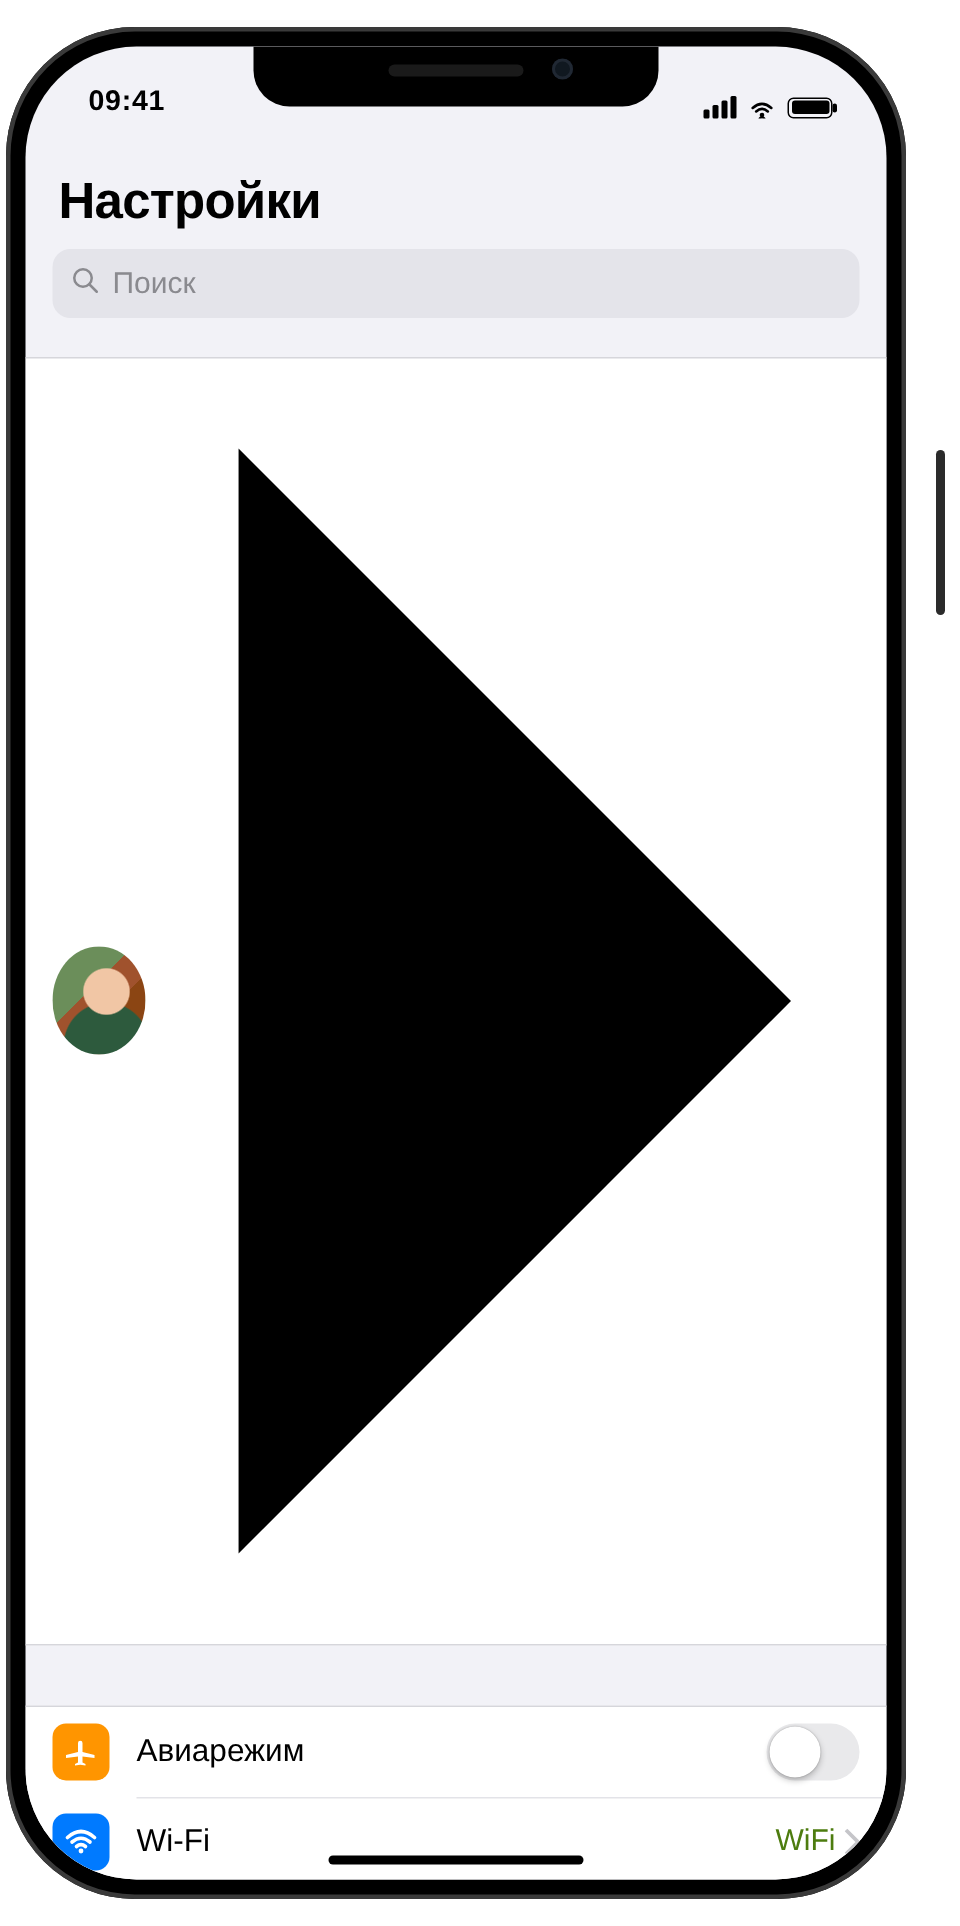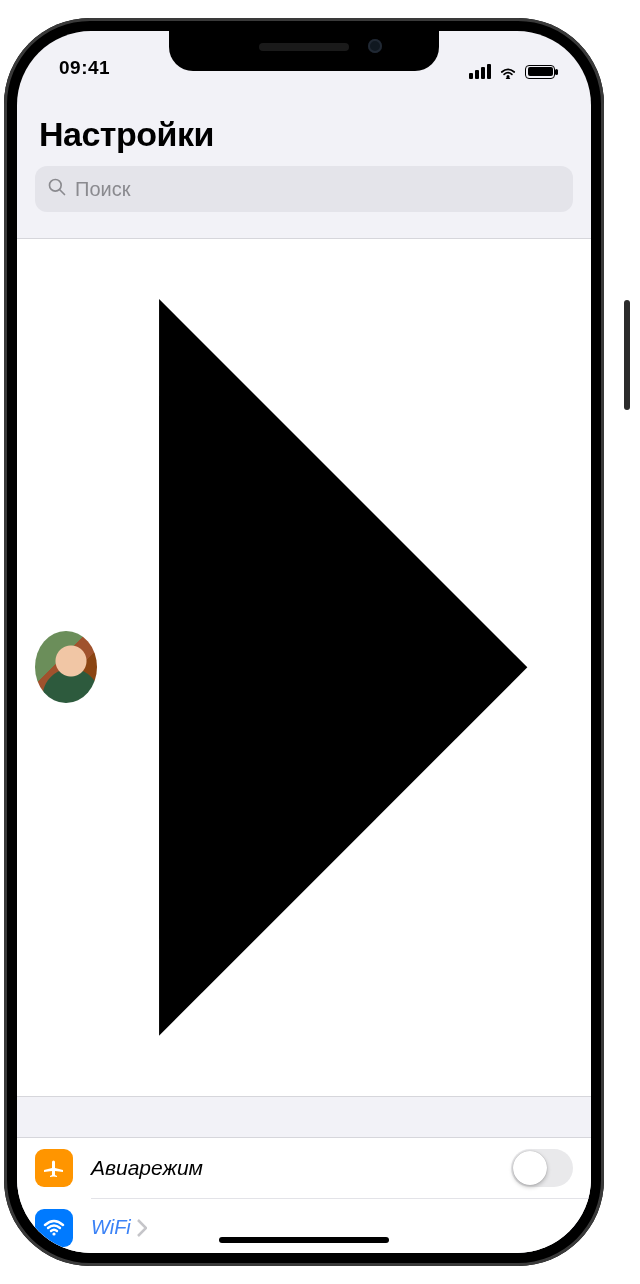--- a/index.html
+++ b/index.html
@@ -52,24 +52,24 @@
   .search { margin: 4px 18px 0; height:46px; background:#e4e4ea; border-radius:12px; display:flex; align-items:center; padding:0 12px; gap:8px;}
   .search svg{width:20px;height:20px;stroke:#8a8a8f;}
   .search input{flex:1;border:0;background:transparent;font-size:20px;outline:none;color:#701a75;}
   .search input::placeholder{color:#8a8a8f;}
 
   .gap { height:26px; }
   .gap-sm { height:40px; }
 
   
   .group { background:#fff; border-top:1px solid #d6d6db; border-bottom:1px solid #d6d6db;}
-  .row { display:flex; align-items:center; min-height:60px; padding:0 18px; position:relative;font-style:italic;}
+  .row { display:flex; align-items:center; min-height:60px; padding:0 18px; position:relative;}
   .row + .row::before { content:""; position:absolute; left:74px; right:0; top:0; height:1px; background:#e3e3e8;}
   .row .label { flex:1; font-size:21px; color:#000;}
-  .row .value { font-size:20px; color:#3b82f6; margin-right:6px;}
+  .row .value { font-size:20px; color:#4d7c0f; margin-right:6px;}
   .row svg.chev { width:10px; height:18px; stroke:#c5c5c9; stroke-width:2.5; fill:none;}
 
   .icon { width:38px; height:38px; border-radius:9px; margin-right:18px; display:flex; align-items:center; justify-content:center;}
   .icon svg{width:24px;height:24px;}
   .ic-airplane{background:#ff9500;} .ic-wifi{background:#007aff;}
 
   .toggle{ width:62px; height:38px; background:#e9e9eb; border-radius:19px; position:relative;}
   .toggle .knob{ position:absolute; left:2px; top:2px; width:34px; height:34px; background:#fff; border-radius:50%; box-shadow:0 2px 4px rgba(0,0,0,0.25), 0 0 1px rgba(0,0,0,0.3);}
 
   
@@ -167,20 +167,21 @@
       </div>
       <div class="row">
         <div class="icon ic-wifi">
           <svg viewBox="0 0 24 24" fill="none" stroke="#fff" stroke-width="2.4" stroke-linecap="round">
               <path d="M3 9q9-8 18 0"></path>
               <path d="M6 12q6-5 12 0"></path>
               <path d="M9 15q3-2.5 6 0"></path>
               <circle cx="12" cy="18" r="1.6" fill="#fff" stroke="none"></circle>
             </svg>
         </div>
+        <div class="label">Wi-Fi</div>
         <div class="value">WiFi</div>
         <svg class="chev" viewBox="0 0 10 18">
             <polyline points="1,1 9,9 1,17"></polyline>
           </svg>
       </div>
 
     </div>
 
     <div class="home-ind"></div>
   </div>

